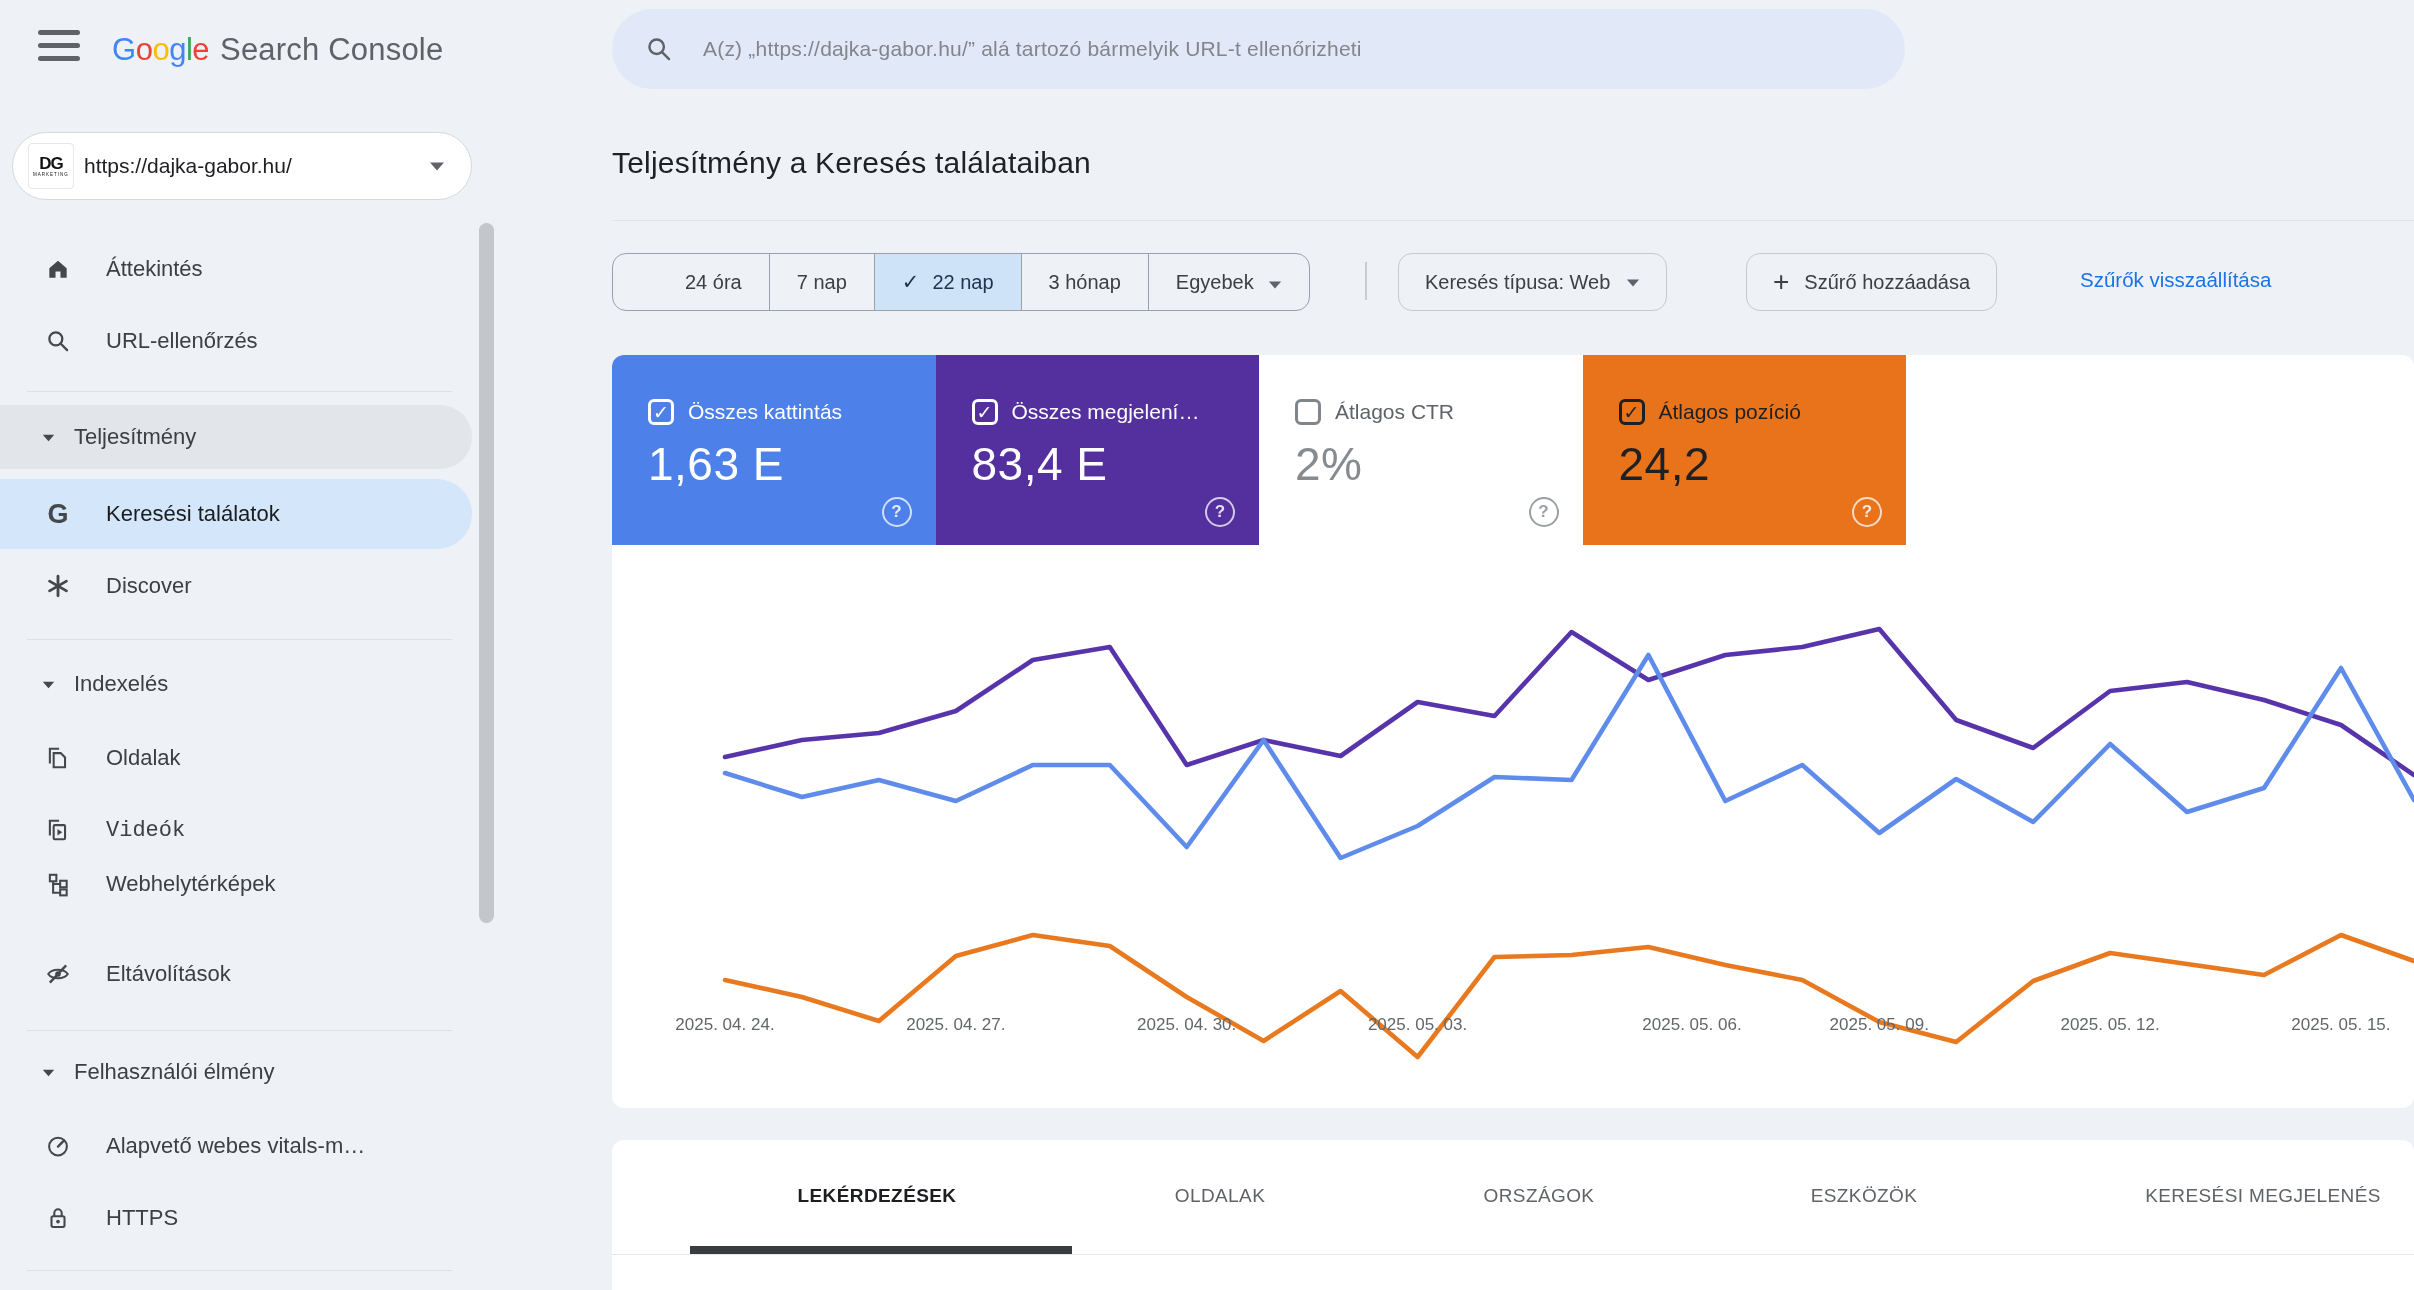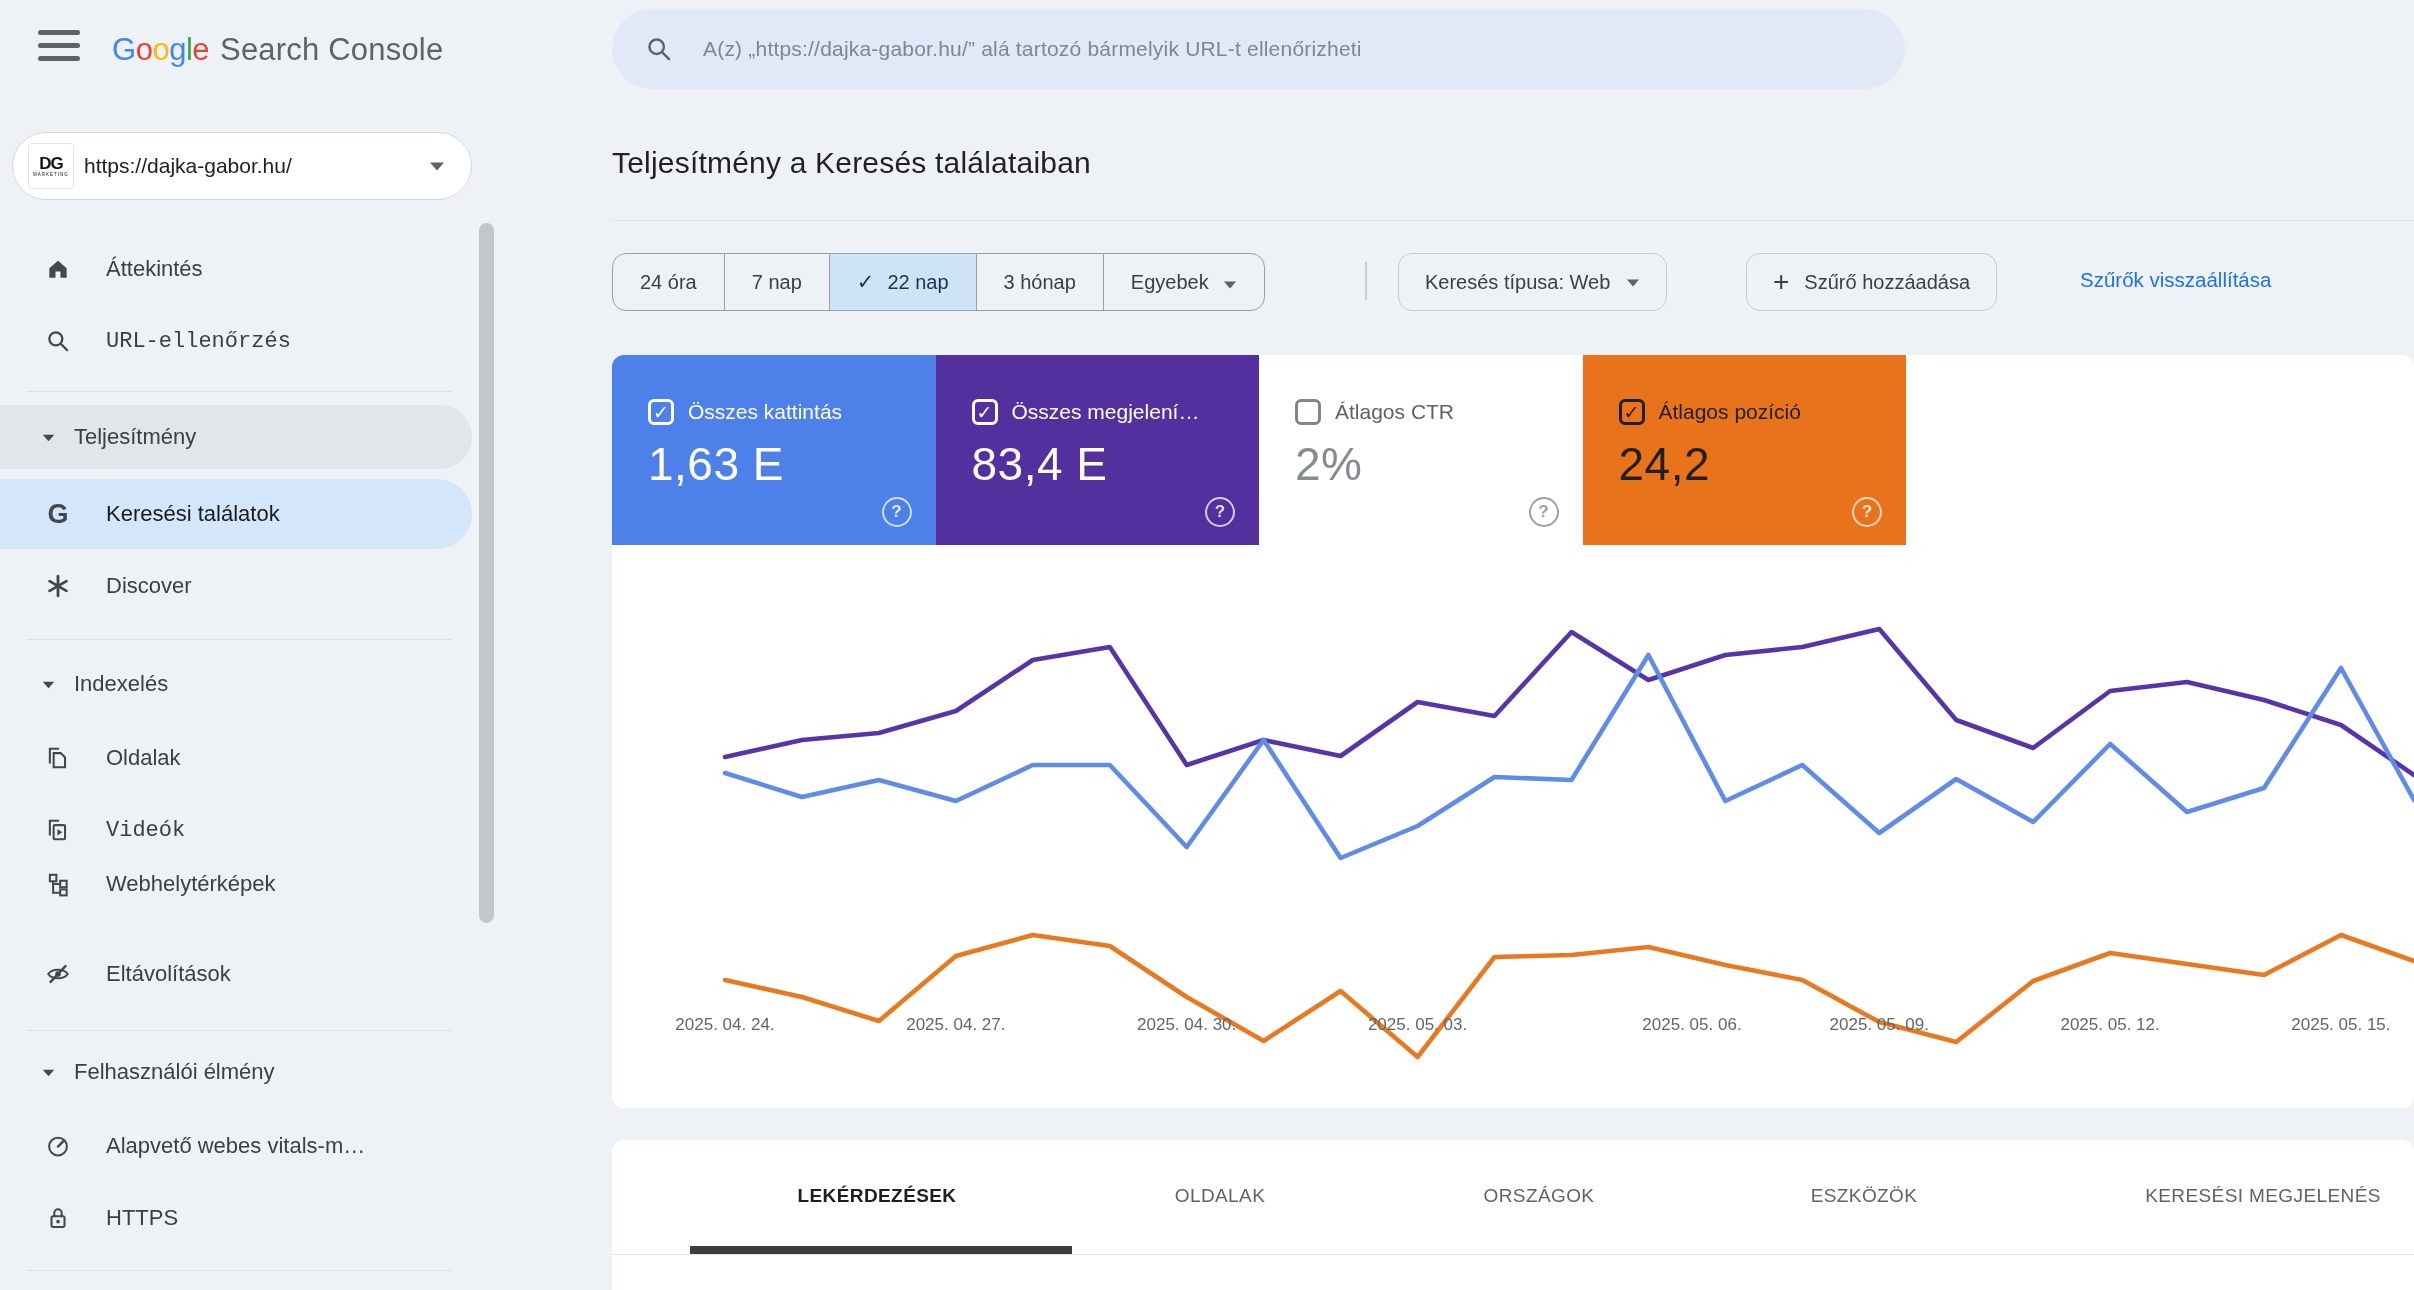--- a/index.html
+++ b/index.html
@@ -37,21 +37,21 @@
   .nav-header.hl { background:#e2e5e9; border-radius:0 32px 32px 0; }
   .nav-item.active { background:#d4e6f9; border-radius:0 35px 35px 0; }
   .nav-item.active .lbl { color:#1a1c1f; font-weight:500; }
   .nav-divider { position:absolute; left:27px; width:425px; height:1px; background:#dde0e4; }
   .scroll-thumb { position:absolute; left:479px; top:123px; width:15px; height:700px; background:#c3c7cc; border-radius:8px; cursor:grab; }
 
   
   .page-title { position:absolute; left:612px; top:146px; font-size:30px; font-weight:400; color:#1f2125; letter-spacing:0.2px; }
   .title-divider { position:absolute; left:612px; top:220px; width:1802px; height:1px; background:#e2e5e9; }
 
-  .segmented { position:absolute; left:612px; top:253px; height:58px; display:inline-flex; border:1.5px solid #9aa0a6; border-radius:14px; overflow:hidden; }
+  .segmented { position:absolute; left:612px; top:253px; height:58px; display:inline-flex; border:1.5px solid #9aa0a6; border-radius:14px; overflow:hidden;padding-left:45px; }
   .seg { display:flex; align-items:center; padding:0 27px; font-size:20px; color:#3c4043; border-left:1.5px solid #9aa0a6; cursor:pointer; white-space:nowrap; }
   .seg:first-child { border-left:none; }
   .seg.sel { background:#cfe3f8; color:#20344f; }
   .seg .chk { margin-right:13px; font-weight:700; font-size:21px; }
   .seg .caret { margin-left:14px; }
   .vsep { position:absolute; left:1365px; top:262px; width:1.5px; height:38px; background:#c9cdd2; }
   .gbtn { position:absolute; top:253px; height:58px; background:transparent; border:1.5px solid #c6cace; border-radius:14px; display:flex; align-items:center; padding:0 26px; font-size:20px; color:#3c4043; font-family:inherit; cursor:pointer; white-space:nowrap; }
   .gbtn .caret { margin-left:16px; }
   .gbtn .plus { font-size:28px; font-weight:400; margin-right:15px; line-height:1; color:#3c4043; }
   .btn-searchtype { left:1398px; }
@@ -122,21 +122,21 @@
   </div>
   <nav class="nav" id="nav">
       <div class="nav-item" style="top: 134px;">
         <span class="icn">
           <svg width="26" height="26" viewBox="0 0 24 24">
             <path d="M4 11.4 L12 4.4 L20 11.4 V20 H14.3 V14.2 H9.7 V20 H4 Z" fill="#44474b"></path>
           </svg>
         </span>
         <span class="lbl">Áttekintés</span>
       </div>
-      <div class="nav-item" style="top: 206px; font-family: Liberation Mono, monospace;">
+      <div class="nav-item" style="top: 206px;">
         <span class="icn">
           <svg width="26" height="26" viewBox="0 0 24 24">
             <circle cx="10" cy="10" r="6" fill="none" stroke="#44474b" stroke-width="2.1"></circle>
             <line x1="14.6" y1="14.6" x2="20.4" y2="20.4" stroke="#44474b" stroke-width="2.1" stroke-linecap="round"></line>
           </svg>
         </span>
         <span class="lbl">URL-ellenőrzés</span>
       </div>
       <div class="nav-header hl" style="top: 305px;">
         <span class="tri"><svg width="13" height="9" viewBox="0 0 16 10">

